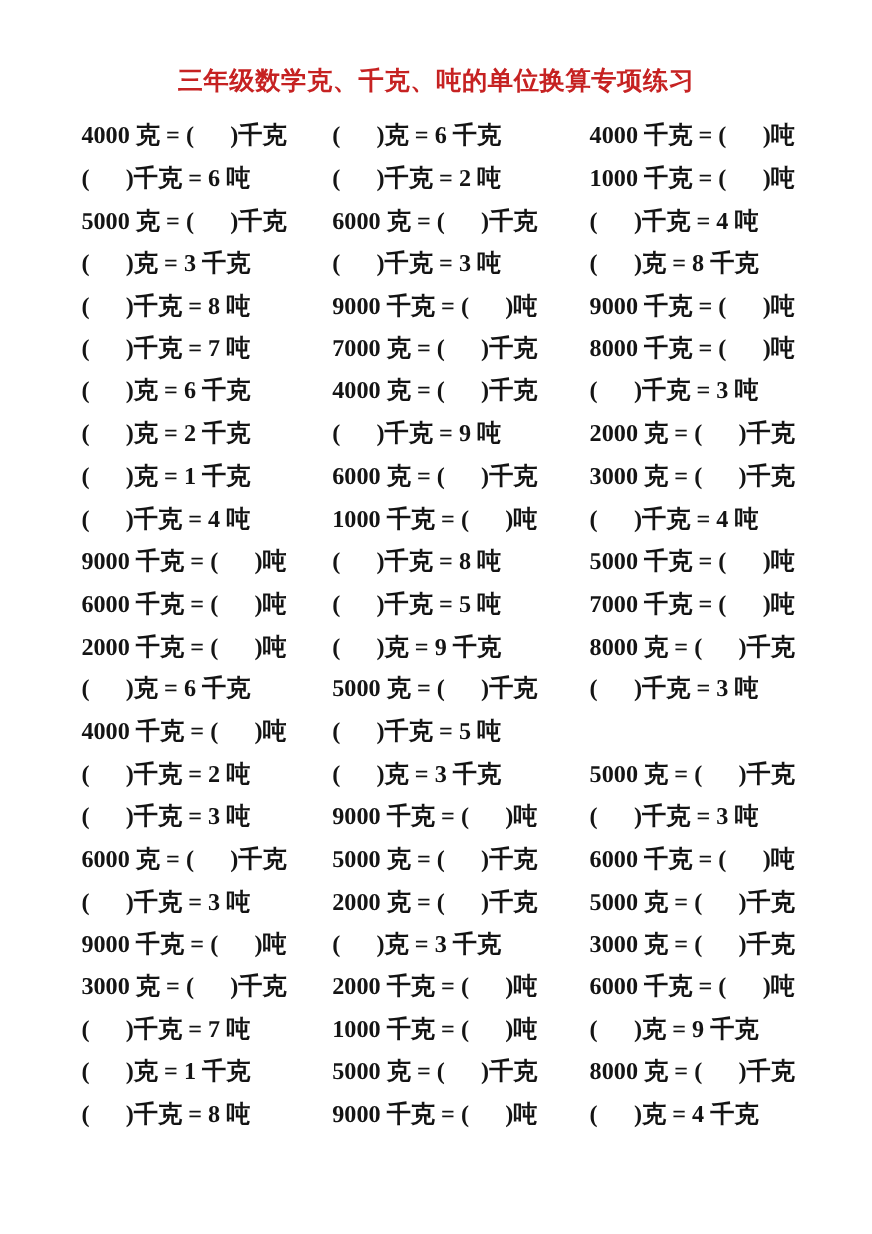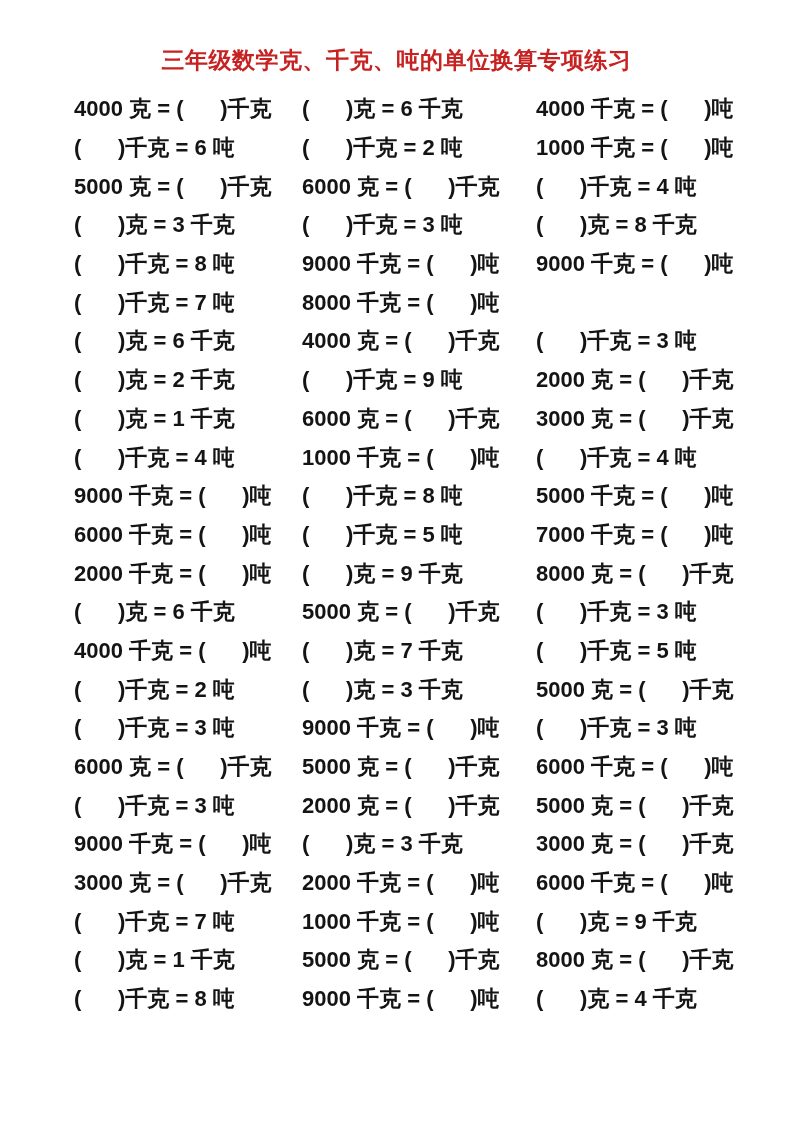--- a/index.html
+++ b/index.html
@@ -7,23 +7,23 @@
     padding: 0;
     background: #e8e8e8;
   }
   .page {
     position: relative;
     width: 793px;
     height: 1122px;
     margin: 0 auto;
     background: var(--bg-color, #ffffff);
     box-sizing: border-box;
-    padding-top: 44px;
+    padding-top: 58px;
     overflow: hidden;
-    font-family: Liberation Sans, sans-serif;
+    font-family: Liberation Serif, serif;
     font-weight: 700;
     color: var(--text-color, #141414);
   }
   .title {
     margin: 0;
     text-align: center;
     font-size: 23px;
     line-height: 32px;
     color: var(--title-color, #c62222);
     letter-spacing: 0.5px;
@@ -69,20 +69,21 @@
         <div class="pcell">(      )千克 = 3 吨</div>
         <div class="pcell">(      )克 = 8 千克</div>
       </div>
       <div class="prow">
         <div class="pcell">(      )千克 = 8 吨</div>
         <div class="pcell">9000 千克 = (      )吨</div>
         <div class="pcell">9000 千克 = (      )吨</div>
       </div>
       <div class="prow">
         <div class="pcell">(      )千克 = 7 吨</div>
+        <div class="pcell">7000 克 = (      )千克</div>
         <div class="pcell">8000 千克 = (      )吨</div>
       </div>
       <div class="prow">
         <div class="pcell">(      )克 = 6 千克</div>
         <div class="pcell">4000 克 = (      )千克</div>
         <div class="pcell">(      )千克 = 3 吨</div>
       </div>
       <div class="prow">
         <div class="pcell">(      )克 = 2 千克</div>
         <div class="pcell">(      )千克 = 9 吨</div>
@@ -113,21 +114,20 @@
         <div class="pcell">(      )克 = 9 千克</div>
         <div class="pcell">8000 克 = (      )千克</div>
       </div>
       <div class="prow">
         <div class="pcell">(      )克 = 6 千克</div>
         <div class="pcell">5000 克 = (      )千克</div>
         <div class="pcell">(      )千克 = 3 吨</div>
       </div>
       <div class="prow">
         <div class="pcell">4000 千克 = (      )吨</div>
-        <div class="pcell">(      )克 = 7 千克</div>
         <div class="pcell">(      )千克 = 5 吨</div>
       </div>
       <div class="prow">
         <div class="pcell">(      )千克 = 2 吨</div>
         <div class="pcell">(      )克 = 3 千克</div>
         <div class="pcell">5000 克 = (      )千克</div>
       </div>
       <div class="prow">
         <div class="pcell">(      )千克 = 3 吨</div>
         <div class="pcell">9000 千克 = (      )吨</div>

